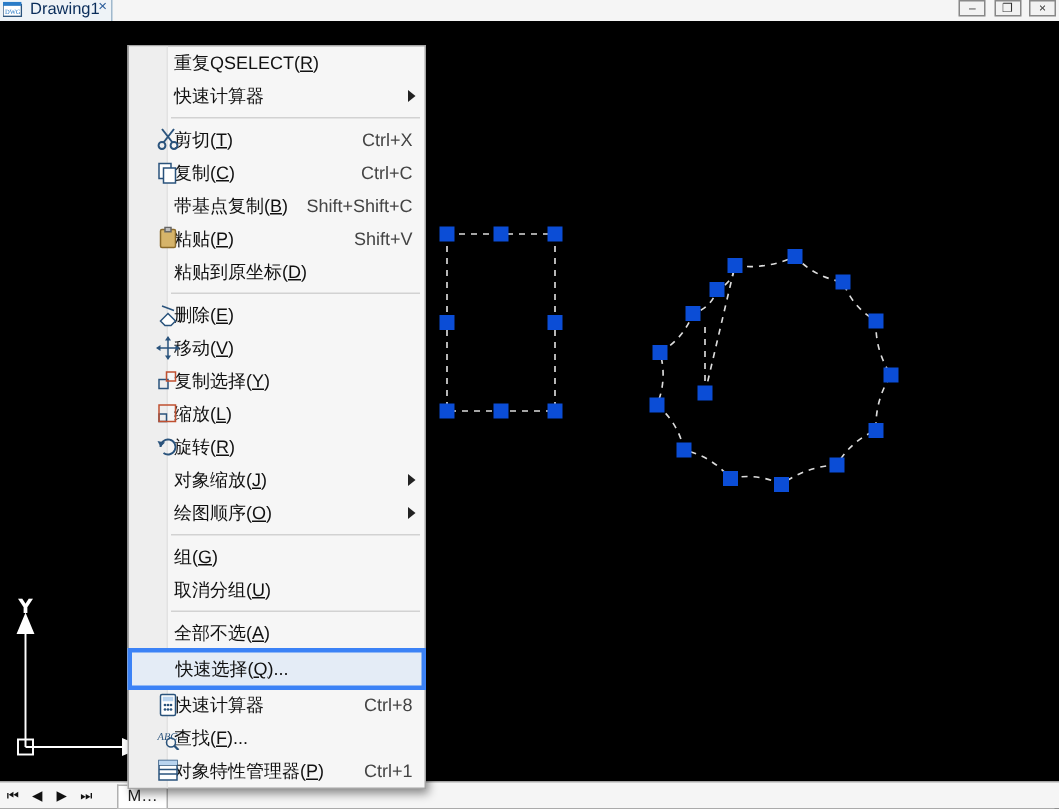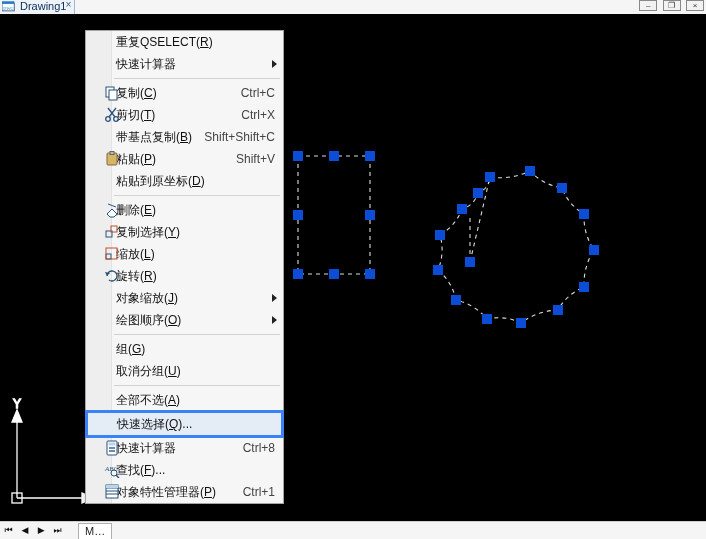--- a/index.html
+++ b/index.html
@@ -306,40 +306,48 @@
   <span id="model-tab">M…</span>
 </div>
 
 <div id="ctx-menu">
   <div id="ctx-icon-col"></div>
   <div id="ctx-items">
       <div class="ctx-item"><span class="ctx-icon"></span><span class="ctx-label">重复QSELECT(<u>R</u>)</span></div>
       <div class="ctx-item"><span class="ctx-icon"></span><span class="ctx-label">快速计算器</span><span class="ctx-arrow"></span></div>
       <div class="ctx-sep"></div>
       <div class="ctx-item"><span class="ctx-icon"><svg width="16" height="16" viewBox="0 0 16 16">
-            <rect x="2" y="2" width="8" height="10" fill="#fff" stroke="#2a537c"></rect>
-            <rect x="5" y="5" width="8" height="10" fill="#fff" stroke="#2a537c"></rect>
-          </svg></span><span class="ctx-label">复制(<u>C</u>)</span><span class="ctx-shortcut">Ctrl+C</span></div>
-      <div class="ctx-item"><span class="ctx-icon"><svg width="16" height="16" viewBox="0 0 16 16">
             <circle cx="4" cy="12" r="2.3" fill="none" stroke="#2a537c" stroke-width="1.3"></circle>
             <circle cx="12" cy="12" r="2.3" fill="none" stroke="#2a537c" stroke-width="1.3"></circle>
             <line x1="5" y1="10" x2="12" y2="1" stroke="#2a537c" stroke-width="1.3"></line>
             <line x1="11" y1="10" x2="4" y2="1" stroke="#2a537c" stroke-width="1.3"></line>
           </svg></span><span class="ctx-label">剪切(<u>T</u>)</span><span class="ctx-shortcut">Ctrl+X</span></div>
+      <div class="ctx-item"><span class="ctx-icon"><svg width="16" height="16" viewBox="0 0 16 16">
+            <rect x="2" y="2" width="8" height="10" fill="#fff" stroke="#2a537c"></rect>
+            <rect x="5" y="5" width="8" height="10" fill="#fff" stroke="#2a537c"></rect>
+          </svg></span><span class="ctx-label">复制(<u>C</u>)</span><span class="ctx-shortcut">Ctrl+C</span></div>
       <div class="ctx-item"><span class="ctx-icon"></span><span class="ctx-label">带基点复制(<u>B</u>)</span><span class="ctx-shortcut">Shift+Shift+C</span></div>
       <div class="ctx-item"><span class="ctx-icon"><svg width="16" height="16" viewBox="0 0 16 16">
             <rect x="3" y="2" width="10" height="12" rx="1" fill="#d6b46a" stroke="#8a6a2a"></rect>
             <rect x="6" y="0.5" width="4" height="3" fill="#bbb" stroke="#666"></rect>
           </svg></span><span class="ctx-label">粘贴(<u>P</u>)</span><span class="ctx-shortcut">Shift+V</span></div>
       <div class="ctx-item"><span class="ctx-icon"></span><span class="ctx-label">粘贴到原坐标(<u>D</u>)</span></div>
       <div class="ctx-sep"></div>
       <div class="ctx-item"><span class="ctx-icon"><svg width="16" height="16" viewBox="0 0 16 16">
             <polygon points="3,12 8,7 13,12 10,15 6,15" fill="#fff" stroke="#2a537c"></polygon>
             <line x1="4" y1="2" x2="12" y2="5" stroke="#2a537c"></line>
           </svg></span><span class="ctx-label">删除(<u>E</u>)</span></div>
+      <div class="ctx-item"><span class="ctx-icon"><svg width="16" height="16" viewBox="0 0 16 16">
+            <line x1="8" y1="1" x2="8" y2="15" stroke="#2a537c"></line>
+            <line x1="1" y1="8" x2="15" y2="8" stroke="#2a537c"></line>
+            <polygon points="8,0 6,3 10,3" fill="#2a537c"></polygon>
+            <polygon points="8,16 6,13 10,13" fill="#2a537c"></polygon>
+            <polygon points="0,8 3,6 3,10" fill="#2a537c"></polygon>
+            <polygon points="16,8 13,6 13,10" fill="#2a537c"></polygon>
+          </svg></span><span class="ctx-label">移动(<u>V</u>)</span></div>
       <div class="ctx-item"><span class="ctx-icon"><svg width="16" height="16" viewBox="0 0 16 16">
             <rect x="2" y="7" width="6" height="6" fill="none" stroke="#2a537c"></rect>
             <rect x="7" y="2" width="6" height="6" fill="none" stroke="#c05030"></rect>
           </svg></span><span class="ctx-label">复制选择(<u>Y</u>)</span></div>
       <div class="ctx-item"><span class="ctx-icon"><svg width="16" height="16" viewBox="0 0 16 16">
             <rect x="2" y="8" width="5" height="5" fill="none" stroke="#2a537c"></rect>
             <rect x="2" y="2" width="11" height="11" fill="none" stroke="#c05030"></rect>
           </svg></span><span class="ctx-label">缩放(<u>L</u>)</span></div>
       <div class="ctx-item"><span class="ctx-icon"><svg width="16" height="16" viewBox="0 0 16 16">
             <path d="M3 8 a5 5 0 1 1 2 4" fill="none" stroke="#2a537c" stroke-width="1.3"></path>

